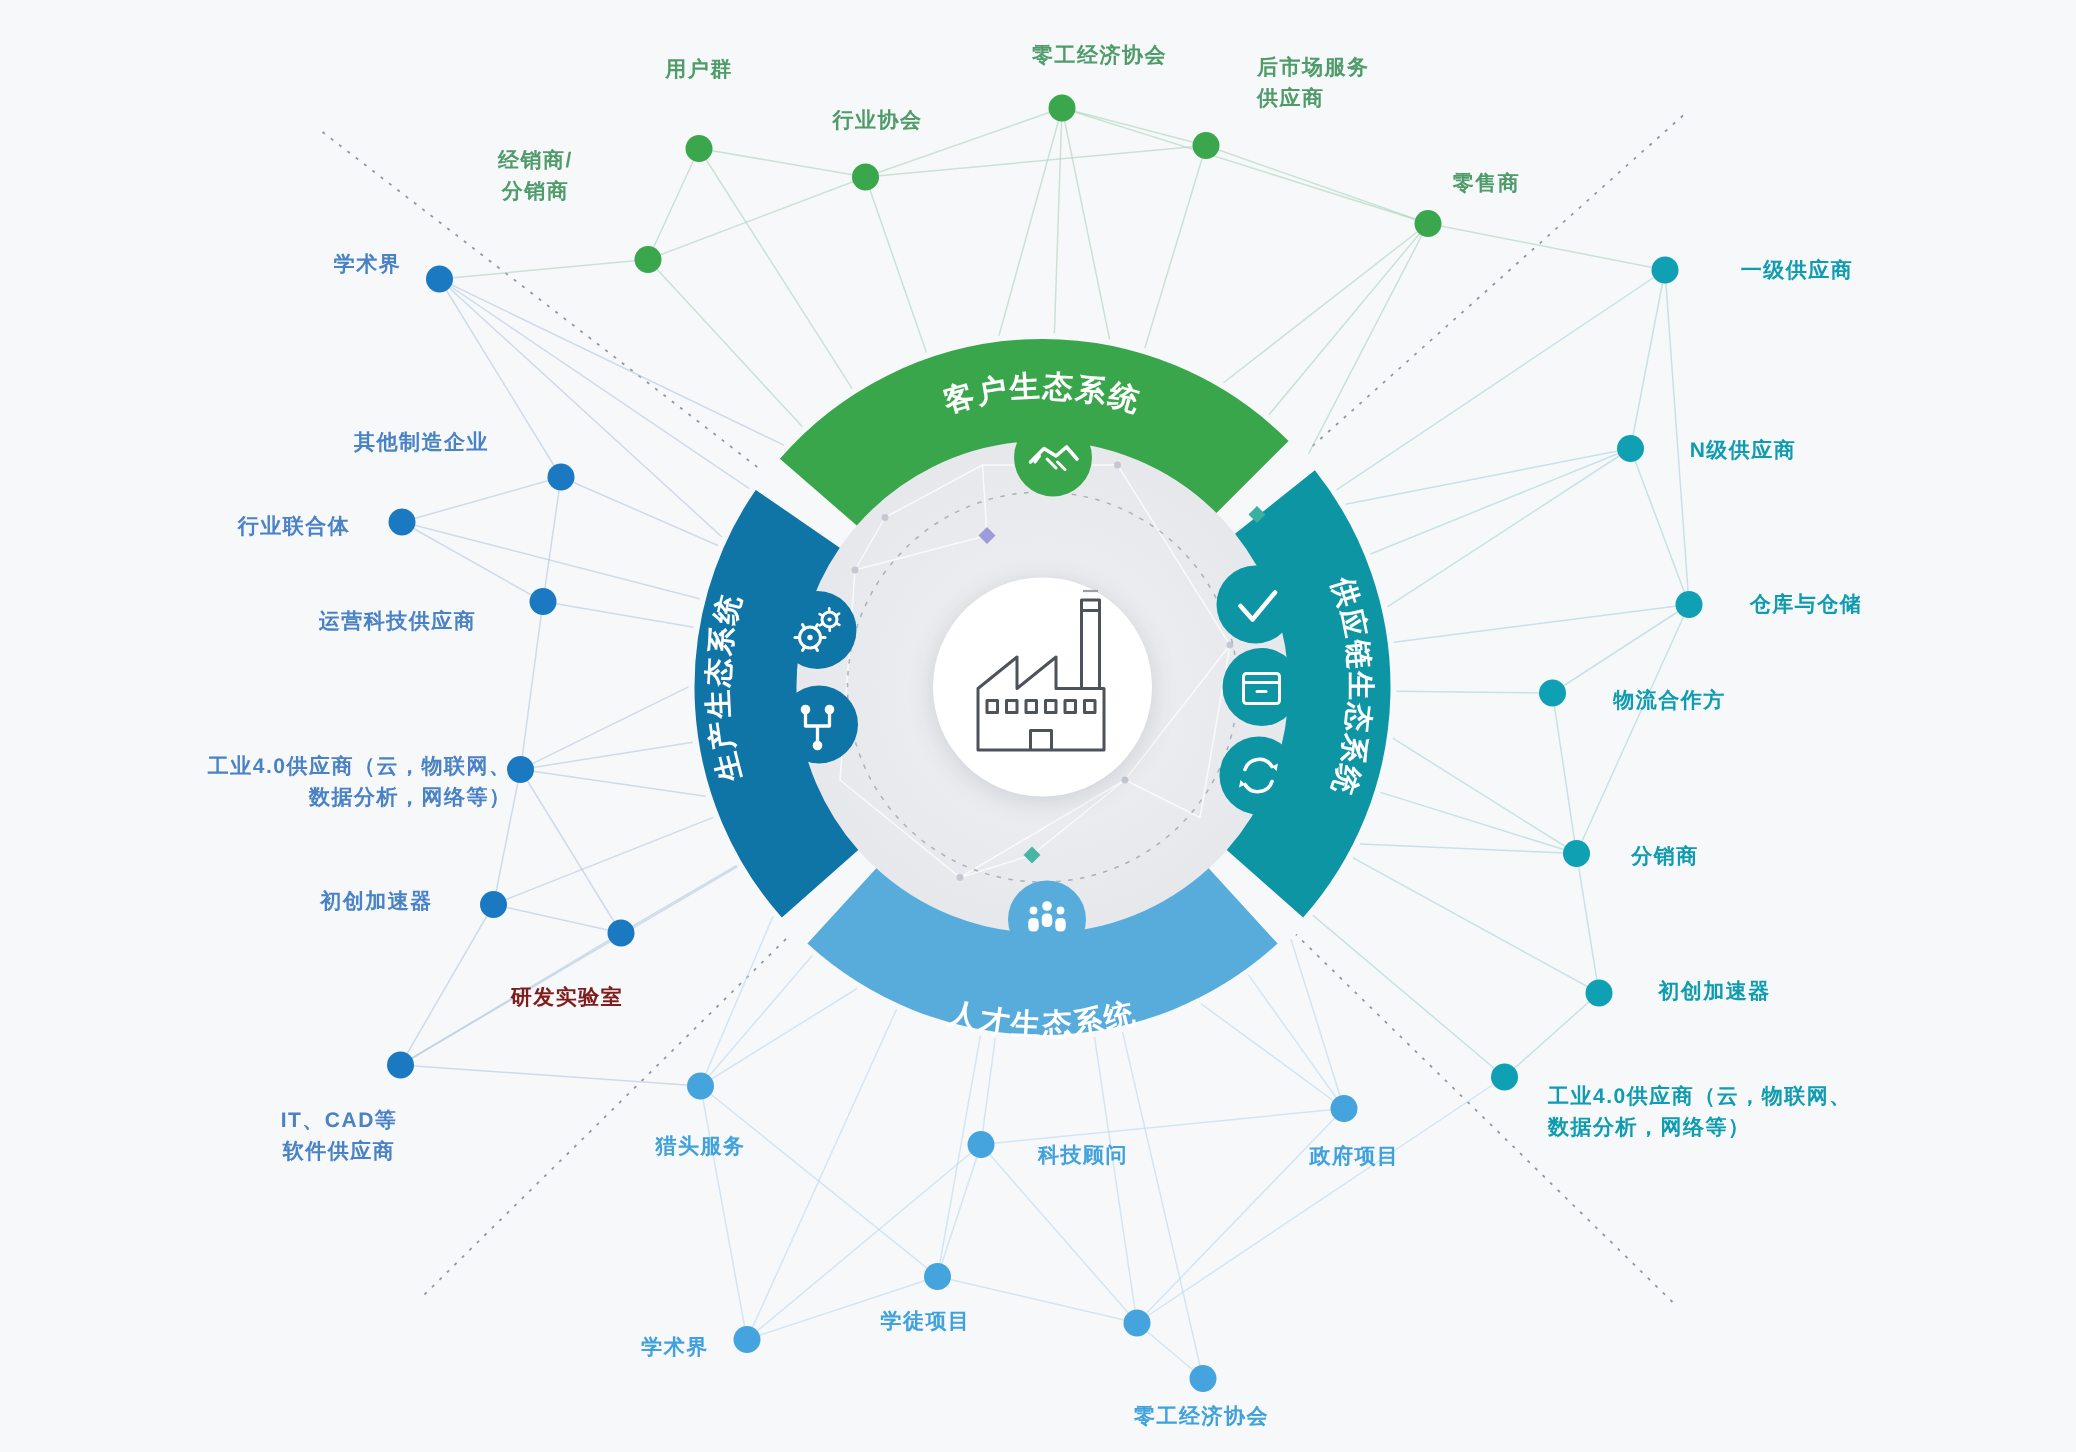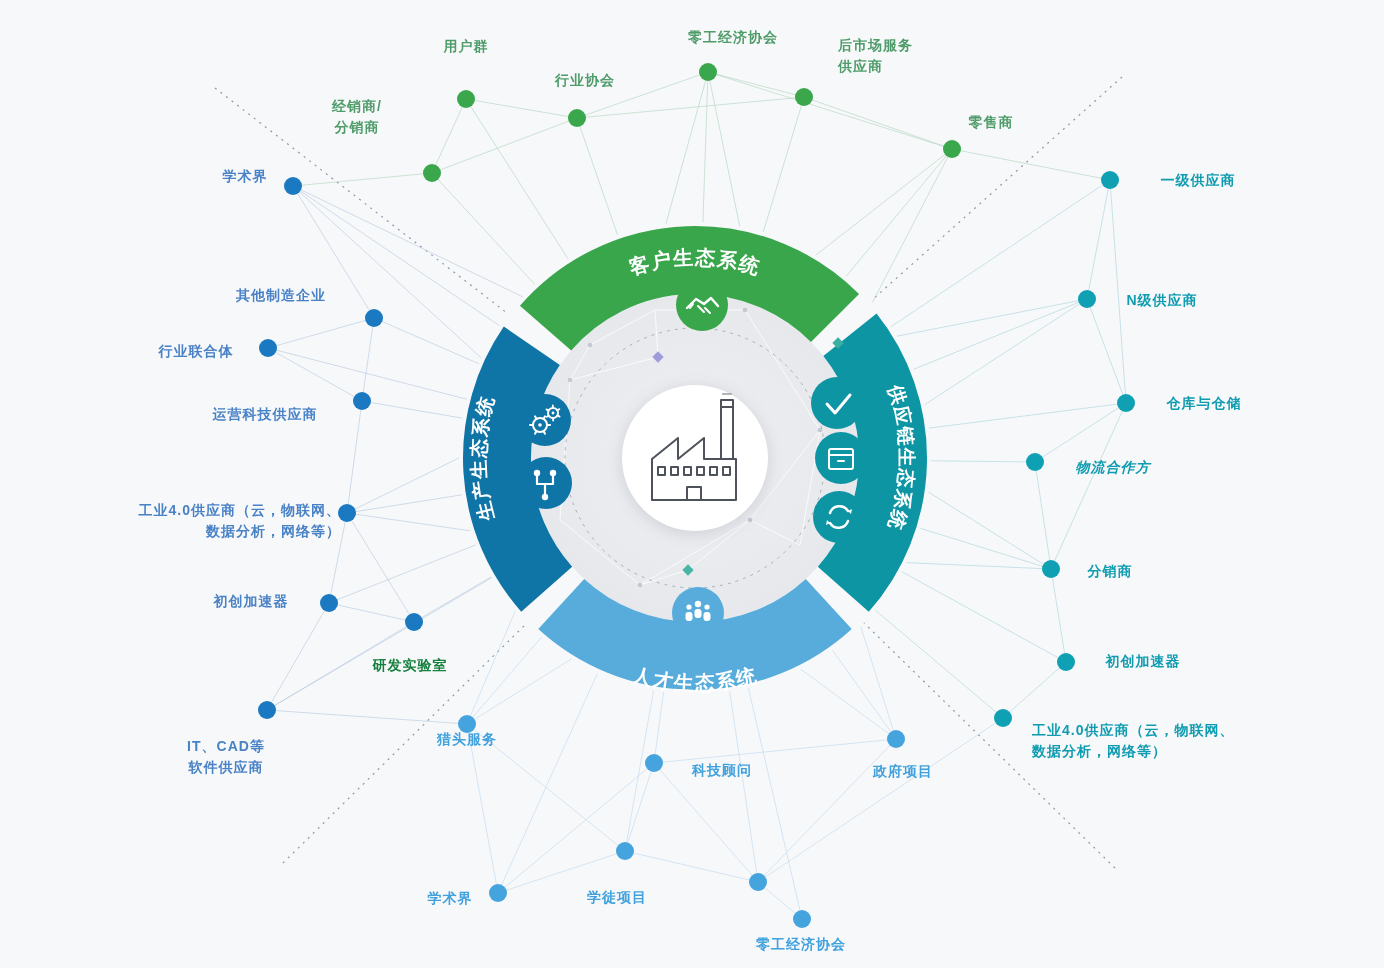--- a/index.html
+++ b/index.html
@@ -260,31 +260,31 @@
       <div class="node-label" style="color: rgb(79, 156, 106); left: 838px; top: 56px; text-align: left; transform: translate(0px, -50%); font-family: Liberation Serif, serif;">后市场服务
 供应商</div>
       <div class="node-label" style="color: rgb(79, 156, 106); left: 991px; top: 122px; text-align: center; transform: translate(-50%, -50%);">零售商</div>
       <div class="node-label" style="color: rgb(74, 130, 198); left: 245px; top: 176px; text-align: center; transform: translate(-50%, -50%);">学术界</div>
       <div class="node-label" style="color: rgb(74, 130, 198); left: 281px; top: 295px; text-align: center; transform: translate(-50%, -50%);">其他制造企业</div>
       <div class="node-label" style="color: rgb(74, 130, 198); left: 196px; top: 351px; text-align: center; transform: translate(-50%, -50%);">行业联合体</div>
       <div class="node-label" style="color: rgb(74, 130, 198); left: 265px; top: 414px; text-align: right; transform: translate(-50%, -50%);">运营科技供应商</div>
       <div class="node-label" style="color: rgb(74, 130, 198); left: 341px; top: 521px; text-align: right; transform: translate(-100%, -50%);">工业4.0供应商（云，物联网、
 数据分析，网络等）</div>
       <div class="node-label" style="color: rgb(74, 130, 198); left: 251px; top: 601px; text-align: center; transform: translate(-50%, -50%);">初创加速器</div>
-      <div class="node-label" style="color: #15803d; left: 410px; top: 665px; text-align: center; transform: translate(-50%, -50%);">研发实验室</div>
+      <div class="node-label" style="color: #7f1d1d; left: 378px; top: 665px; text-align: center; transform: translate(-50%, -50%);">研发实验室</div>
       <div class="node-label" style="color: rgb(74, 130, 198); left: 226px; top: 757px; text-align: center; transform: translate(-50%, -50%);">IT、CAD等
 软件供应商</div>
-      <div class="node-label" style="color: rgb(65, 161, 221); left: 467px; top: 739px; text-align: center; transform: translate(-50%, -50%);">猎头服务</div>
+      <div class="node-label" style="color: rgb(65, 161, 221); left: 467px; top: 764px; text-align: center; transform: translate(-50%, -50%);">猎头服务</div>
       <div class="node-label" style="color: rgb(65, 161, 221); left: 450px; top: 898px; text-align: center; transform: translate(-50%, -50%);">学术界</div>
-      <div class="node-label" style="color: rgb(65, 161, 221); left: 617px; top: 881px; text-align: left; transform: translate(-50%, -50%); margin-top: 16px;">学徒项目</div>
+      <div class="node-label" style="color: rgb(65, 161, 221); left: 617px; top: 881px; text-align: left; transform: translate(-50%, -50%);">学徒项目</div>
       <div class="node-label" style="color: rgb(65, 161, 221); left: 722px; top: 770px; text-align: center; transform: translate(-50%, -50%);">科技顾问</div>
       <div class="node-label" style="color: rgb(65, 161, 221); left: 903px; top: 771px; text-align: center; transform: translate(-50%, -50%);">政府项目</div>
       <div class="node-label" style="color: rgb(65, 161, 221); left: 801px; top: 944px; text-align: center; transform: translate(-50%, -50%);">零工经济协会</div>
       <div class="node-label" style="color: rgb(16, 156, 176); left: 1198px; top: 180px; text-align: center; transform: translate(-50%, -50%);">一级供应商</div>
       <div class="node-label" style="color: rgb(16, 156, 176); left: 1162px; top: 300px; text-align: center; transform: translate(-50%, -50%);">N级供应商</div>
       <div class="node-label" style="color: rgb(16, 156, 176); left: 1204px; top: 403px; text-align: center; transform: translate(-50%, -50%);">仓库与仓储</div>
-      <div class="node-label" style="color: rgb(16, 156, 176); left: 1113px; top: 467px; text-align: center; transform: translate(-50%, -50%); font-style: italic;">物流合作方</div>
+      <div class="node-label" style="color: rgb(16, 156, 176); left: 1113px; top: 467px; text-align: center; transform: translate(-50%, -50%);">物流合作方</div>
       <div class="node-label" style="color: rgb(16, 156, 176); left: 1110px; top: 571px; text-align: center; transform: translate(-50%, -50%);">分销商</div>
       <div class="node-label" style="color: rgb(16, 156, 176); left: 1143px; top: 661px; text-align: center; transform: translate(-50%, -50%);">初创加速器</div>
       <div class="node-label" style="color: rgb(16, 156, 176); left: 1032px; top: 741px; text-align: left; transform: translate(0px, -50%);">工业4.0供应商（云，物联网、
 数据分析，网络等）</div>
     </div>
 </div>
 
 </body></html>

